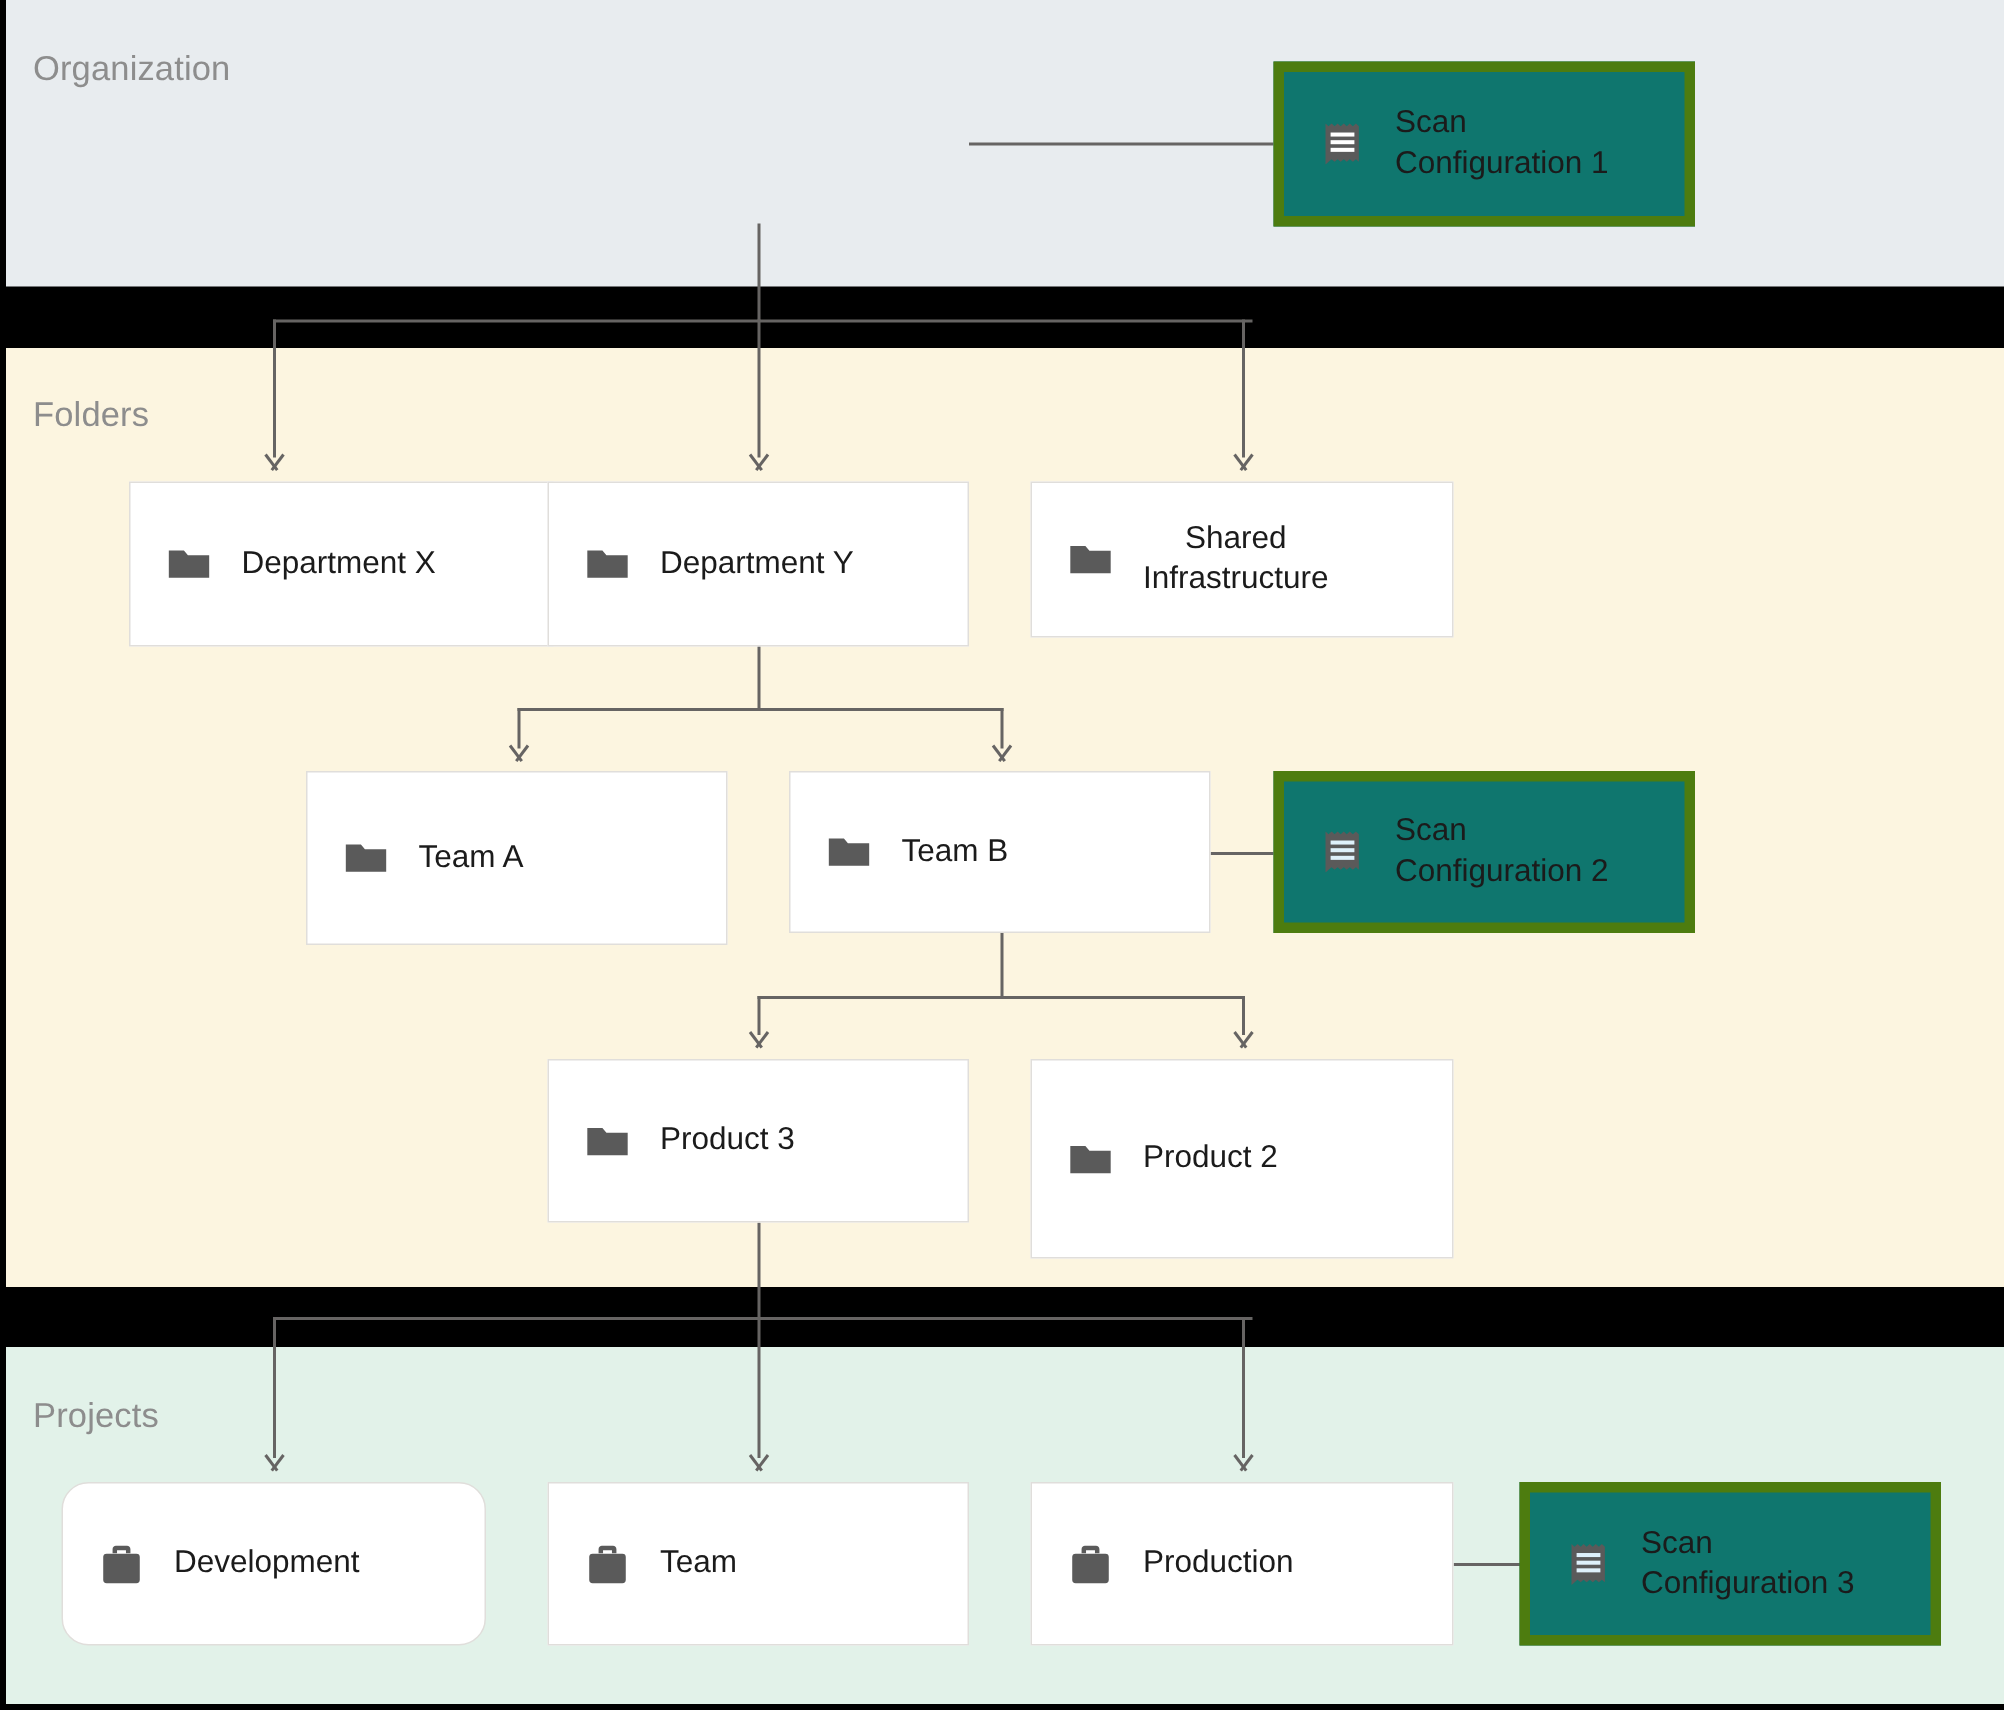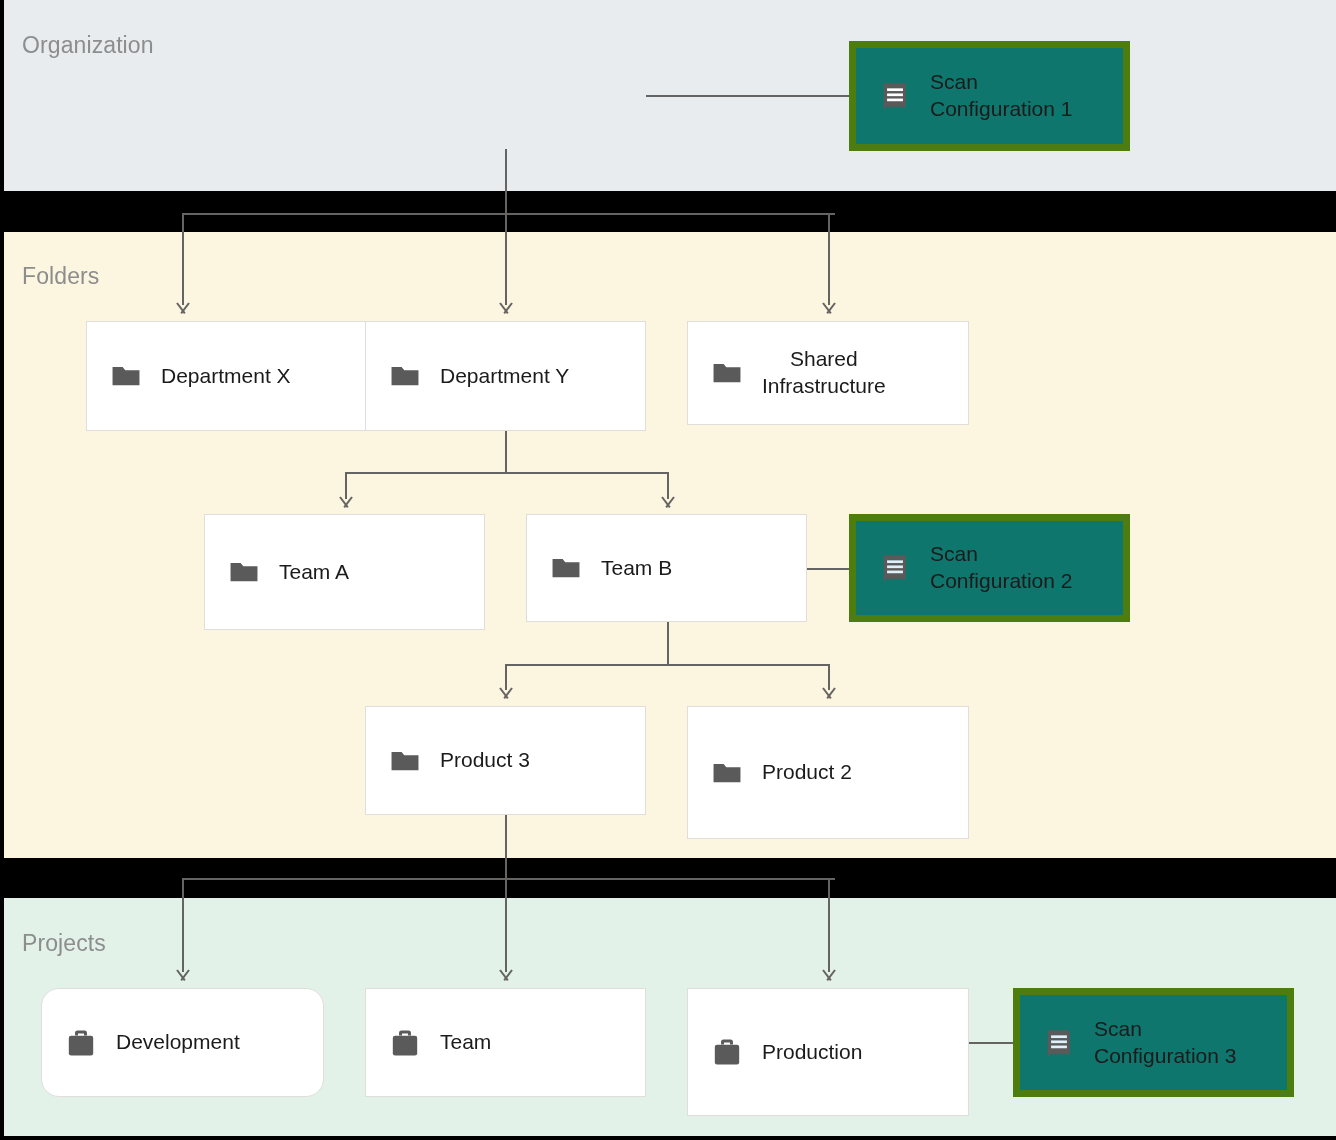--- a/index.html
+++ b/index.html
@@ -257,21 +257,21 @@
   <div class="node" style="left:365px; top:988px; width:281px; height:109px;">
     <span class="ico">
       <svg viewBox="0 0 24 24" fill="currentColor">
         <path d="M9.4 3.2h5.2c.9 0 1.6.7 1.6 1.6v1.9h-2.1V5.3H9.9v1.4H7.8V4.8c0-.9.7-1.6 1.6-1.6z"></path>
         <rect x="3.4" y="6.9" width="17.2" height="13.9" rx="1.6"></rect>
       </svg>
     </span>
     <span class="lbl">Team</span>
   </div>
 
-  <div class="node" style="left:687px; top:988px; width:282px; height:128px;">
+  <div class="node" style="left:687px; top:988px; width:282px; height:109px;">
     <span class="ico">
       <svg viewBox="0 0 24 24" fill="currentColor">
         <path d="M9.4 3.2h5.2c.9 0 1.6.7 1.6 1.6v1.9h-2.1V5.3H9.9v1.4H7.8V4.8c0-.9.7-1.6 1.6-1.6z"></path>
         <rect x="3.4" y="6.9" width="17.2" height="13.9" rx="1.6"></rect>
       </svg>
     </span>
     <span class="lbl">Production</span>
   </div>
 
   <div class="node scan" style="left:1013px; top:988px; width:281px; height:109px;">

